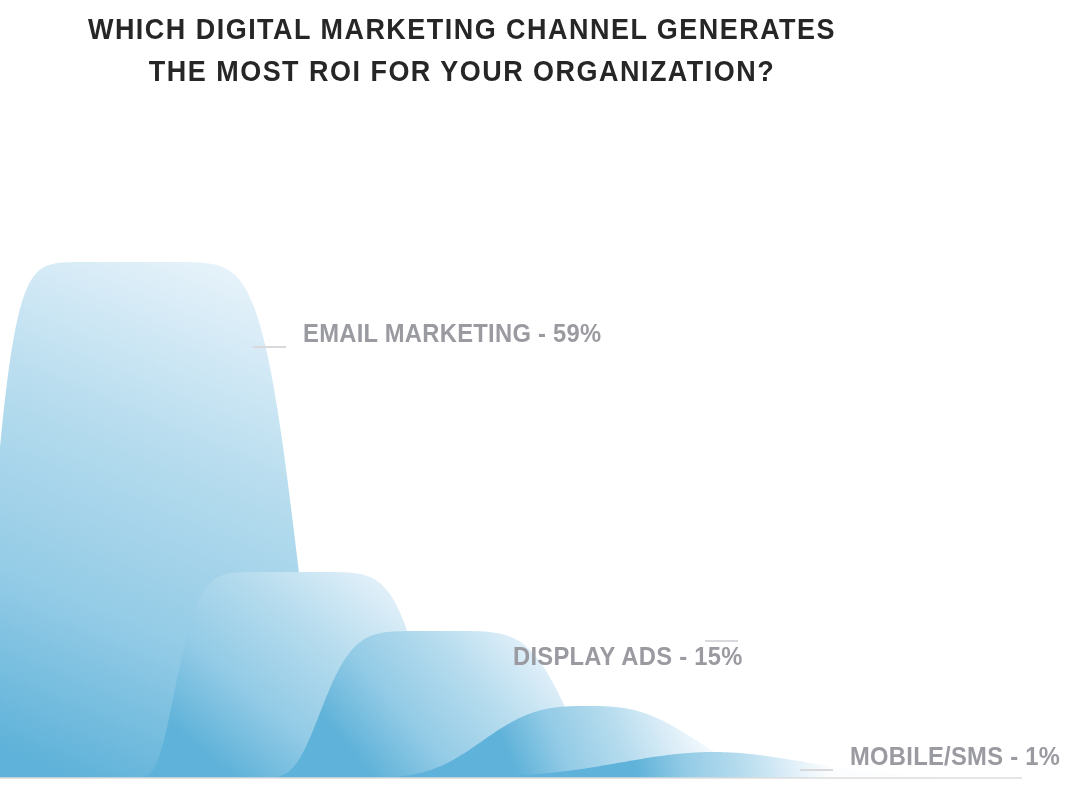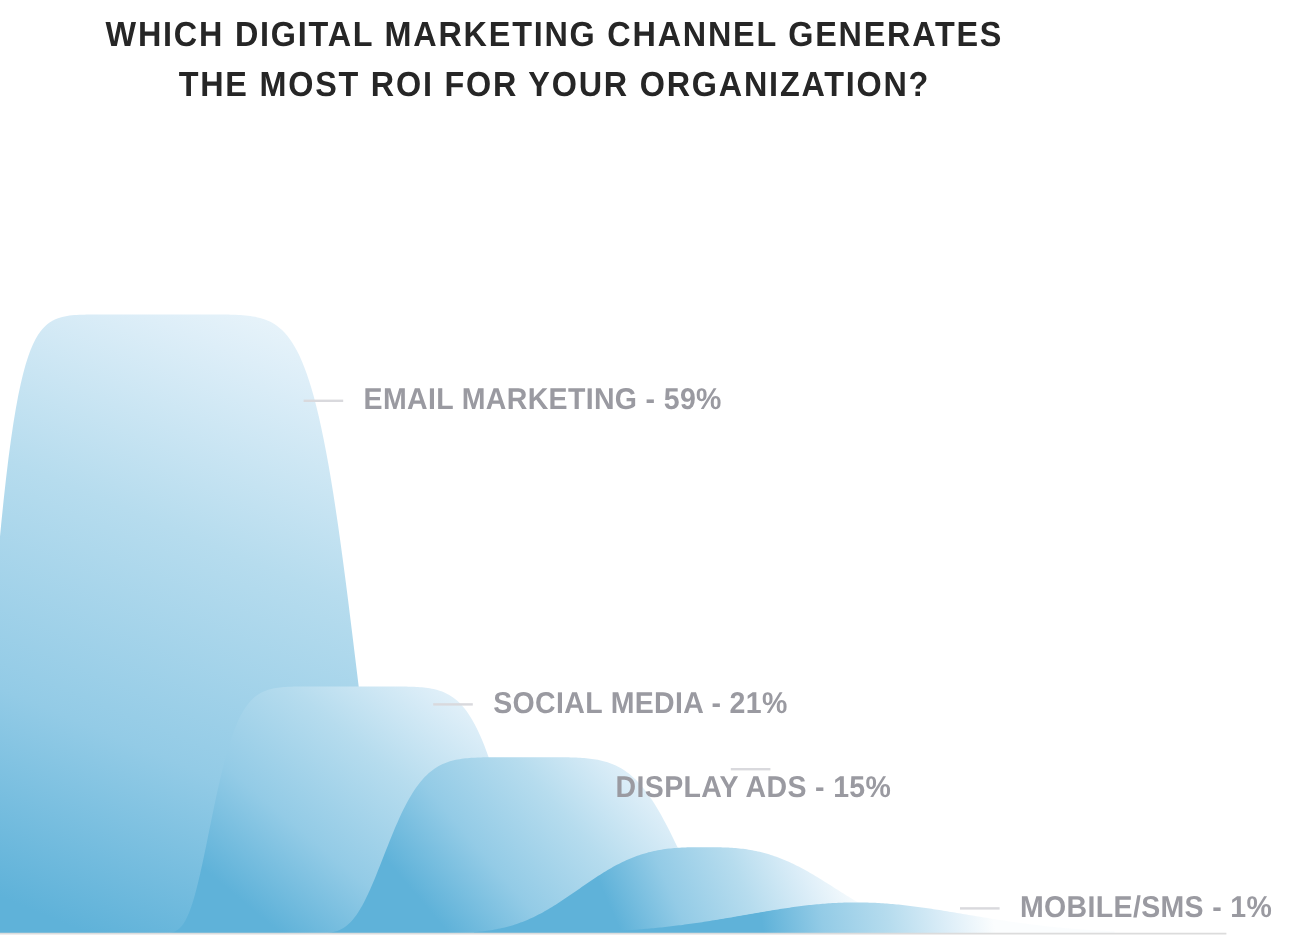--- a/index.html
+++ b/index.html
@@ -56,21 +56,21 @@
     top: 0;
     width: 1078px;
     height: 790px;
     display: block;
   }
 
   
   .callout {
     position: absolute;
     display: flex;
-    align-items: center;
+    align-items: flex-end;
     white-space: nowrap;
     pointer-events: auto;
   }
   .leader-line {
     display: block;
     height: 2px;
     background: #d9d9dd;
     flex: 0 0 auto;
   }
   .callout-text {
@@ -157,24 +157,20 @@
         </g>
       <line id="baseline-rule" x1="0" y1="778" x2="1022" y2="778" stroke="#dcdcdc" stroke-width="1.6"></line>
     </svg>
   </div>
 
   <div class="callout c0">
     <span class="leader-line"></span>
     <span class="callout-text">EMAIL MARKETING - 59%</span>
   </div>
 
-  <div class="callout c1">
-    <span class="leader-line"></span>
-    <span class="callout-text">SOCIAL MEDIA - 21%</span>
-  </div>
 
   <div class="callout c2">
     <span class="leader-line"></span>
     <span class="callout-text">DISPLAY ADS - 15%</span>
   </div>
 
 
   <div class="callout c4">
     <span class="leader-line"></span>
     <span class="callout-text">MOBILE/SMS - 1%</span>

